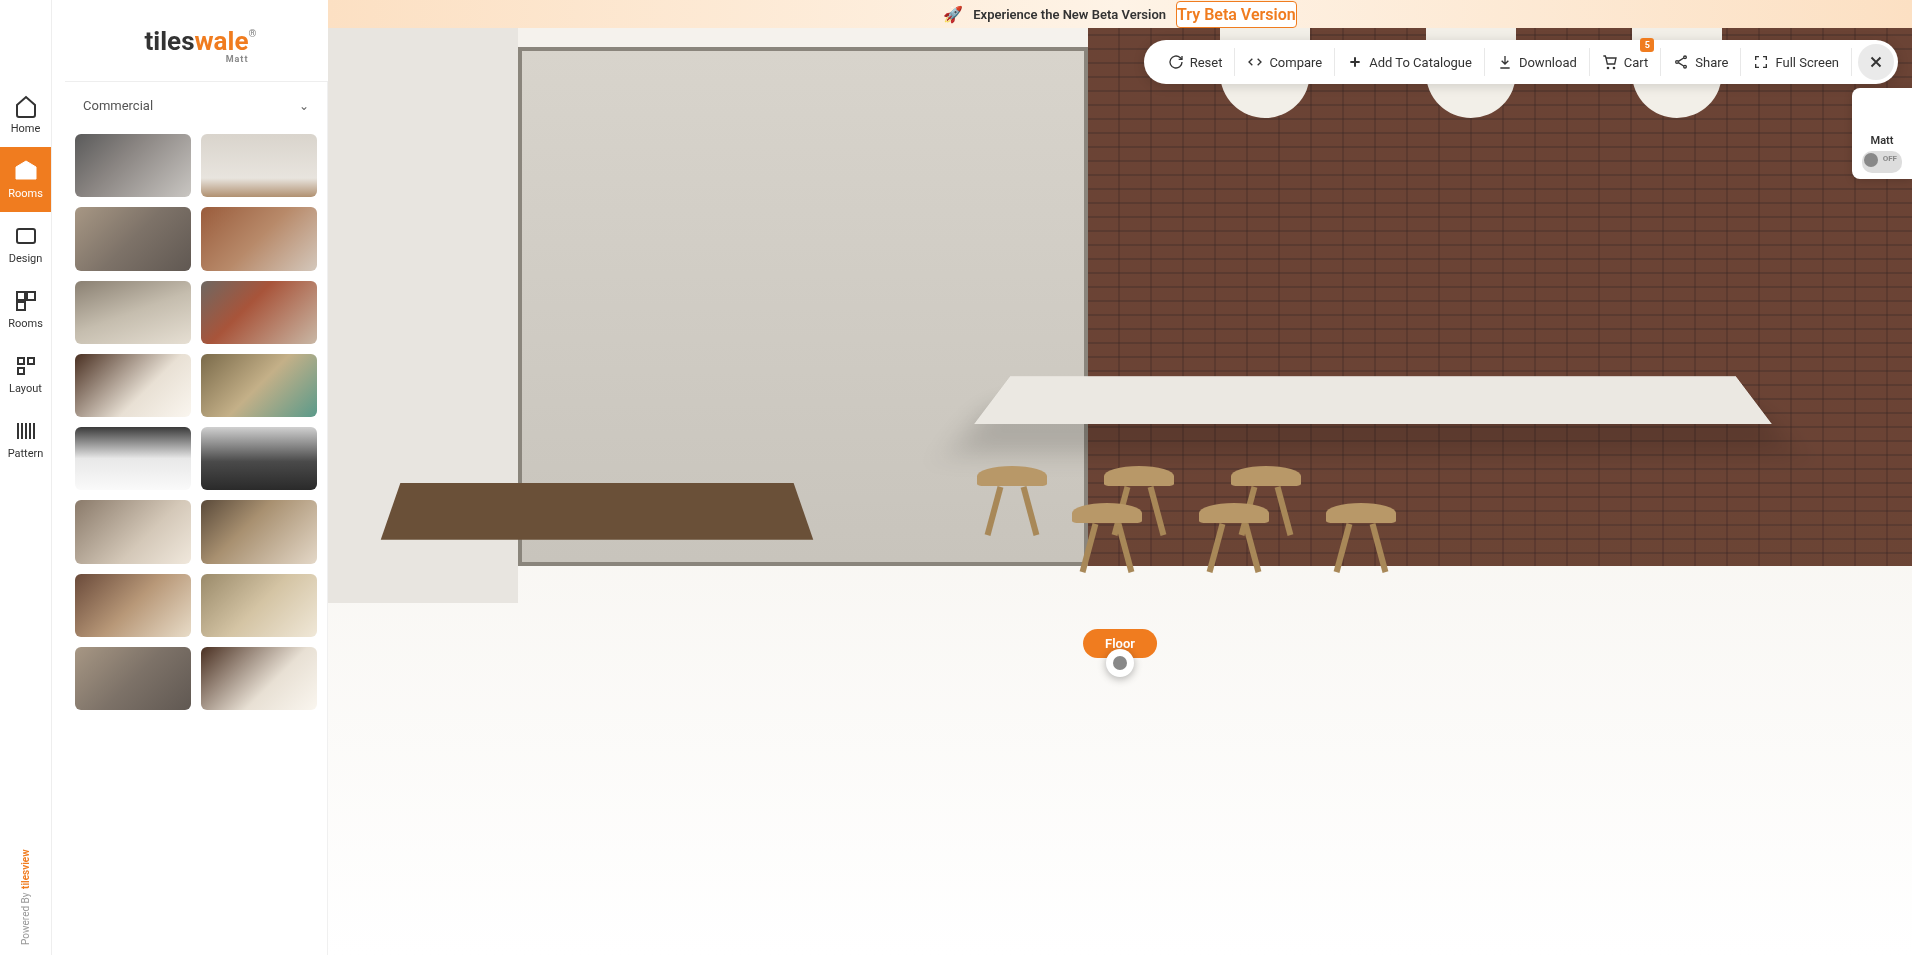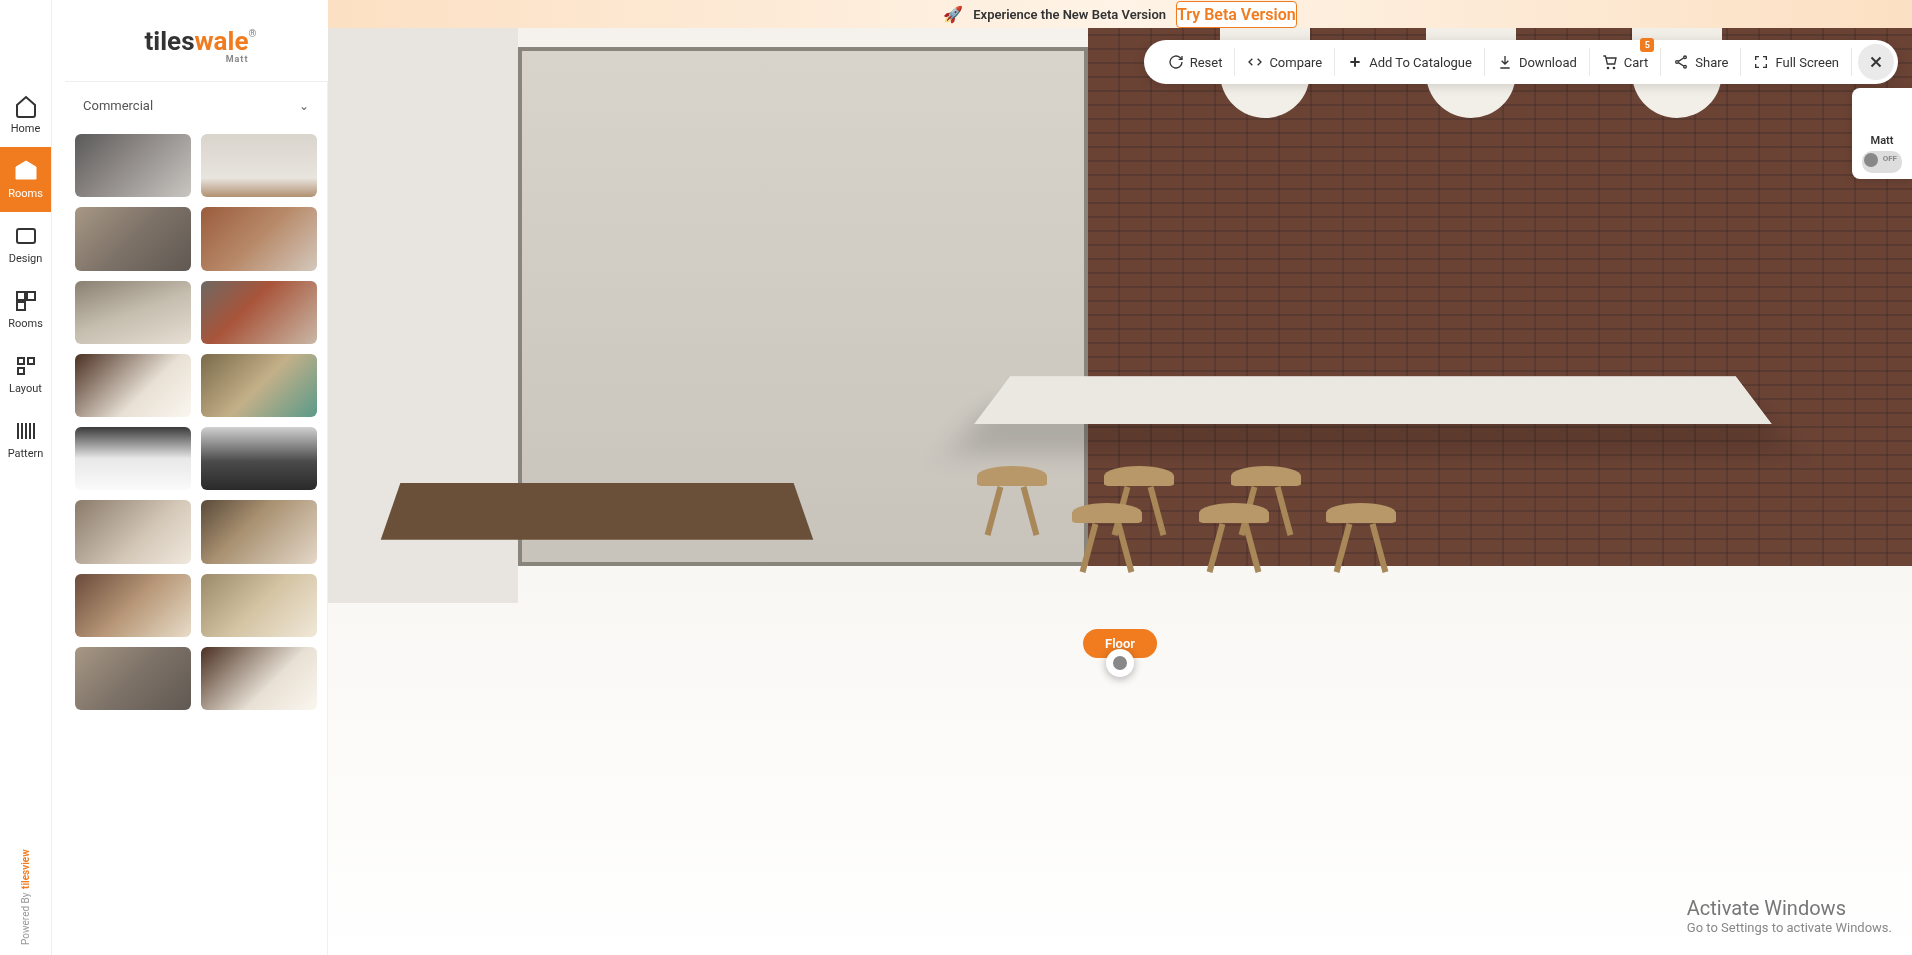--- a/index.html
+++ b/index.html
@@ -237,24 +237,20 @@
         <div class="chair-seat"></div>
         <div class="chair-legs"></div>
       </div>
     <div class="chair c6">
         <div class="chair-seat"></div>
         <div class="chair-legs"></div>
       </div>
   </div>
   <div class="floor-label">Floor</div>
   <div class="floor-dot"></div>
-  <div class="win-activate">
-    <div class="h">Activate Windows</div>
-    <div class="s">Go to Settings to activate Windows.</div>
-  </div>
 </div>
 
 <div class="toolbar">
   <div class="tb-item">
     <svg viewBox="0 0 24 24" fill="none" stroke="#333" stroke-width="2">
         <path d="M21 12a9 9 0 11-3-6.7L21 8"></path>
         <path d="M21 3v5h-5"></path>
       </svg>
     <span>Reset</span>
   </div>

